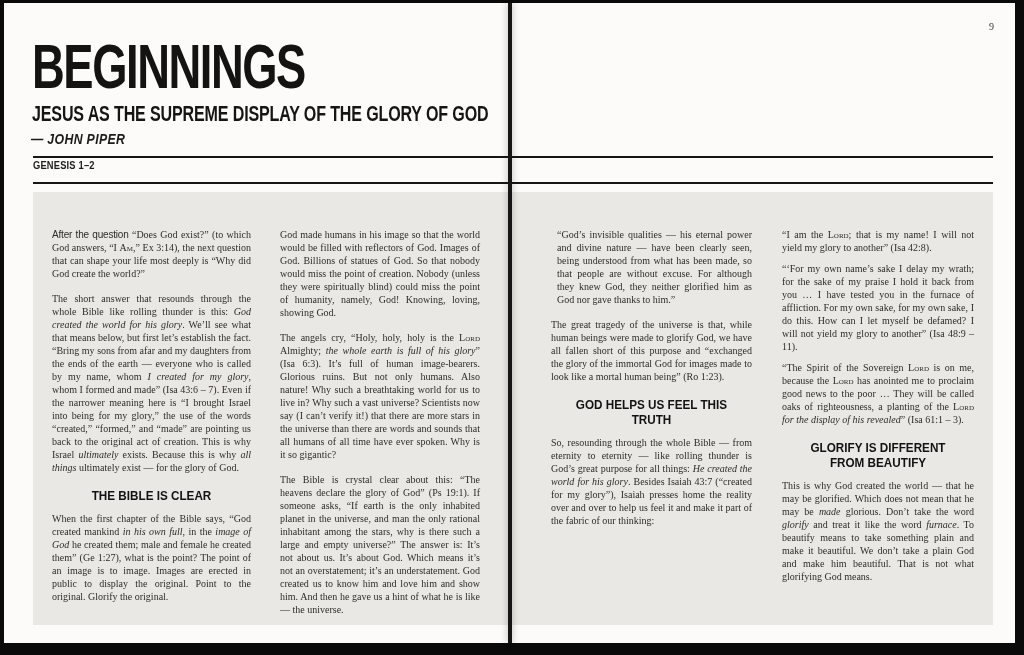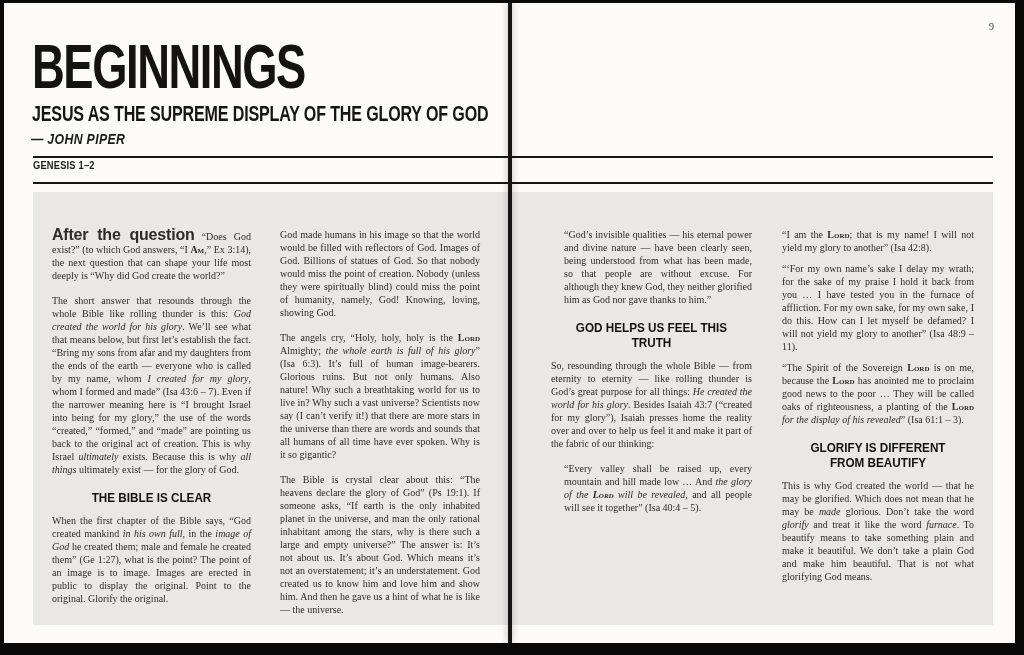--- a/index.html
+++ b/index.html
@@ -22,32 +22,32 @@
   .byline{position:absolute;left:31px;top:130px;font-family:"Liberation Sans",sans-serif;
          font-style:italic;font-weight:700;font-size:15px;letter-spacing:.4px;color:#1b1b1b;
          transform:scaleX(.82);transform-origin:0 0;white-space:nowrap;}
   .passage{position:absolute;left:33px;top:159px;font-family:"Liberation Sans",sans-serif;
          font-weight:700;font-size:11px;letter-spacing:.2px;color:#1c1c1c;
          transform:scaleX(.85);transform-origin:0 0;white-space:nowrap;}
   .pageno{position:absolute;left:972px;top:21px;width:22px;text-align:right;font-size:10px;color:#3a3a3a;}
   .col{position:absolute;top:228px;font-size:10px;line-height:13px;text-align:justify;
        color:#2e2c29;text-justify:inter-word;}
   .col p{margin:0 0 12px 0;}
-  .col blockquote{margin:0 0 12px 13px;padding:0;}
+  .col blockquote{margin:0 0 12px 6px;padding:0;}
   .col h3{margin:14px 0 9px 0;font-family:"Liberation Sans",sans-serif;font-weight:700;
           font-size:13px;line-height:15px;text-align:center;color:#121212;
           transform:scaleX(.9);letter-spacing:0;}
   .col-1{left:52px;width:199px;}
   .col-2{left:280px;width:200px;}
   .col-3{left:551px;width:201px;}
   .col-4{left:782px;width:192px;}
   .col-4 p{margin-bottom:8px;}
-  b.lead{font-family:"Liberation Sans",sans-serif;font-weight:700;font-size:16px;
+  b.lead{font-family:"Liberation Sans",sans-serif;font-weight:400;font-size:10px;
          letter-spacing:-.2px;}
-  .sc{font-variant:small-caps;font-weight:bold;}
+  .sc{font-variant:small-caps;}
 </style>
 </head>
 <body>
 
 <div class="photo">
   <div class="spread"></div>
   <div class="panel panel-left"></div>
   <div class="panel panel-right"></div>
   <div class="rule rule-1"></div>
   <div class="rule rule-2"></div>
@@ -65,23 +65,23 @@
       <h3>THE BIBLE IS CLEAR</h3>
       <p>When the first chapter of the Bible says, “God created mankind <i>in his own full</i>, in the <i>image of God</i> he created them; male and female he created them” (Ge 1:27), what is the point? The point of an image is to image. Images are erected in public to display the original. Point to the original. Glorify the original.</p>
     </div>
   <div class="col col-2">
       <p>God made humans in his image so that the world would be filled with reflectors of God. Images of God. Billions of statues of God. So that nobody would miss the point of creation. Nobody (unless they were spiritually blind) could miss the point of humanity, namely, God! Knowing, loving, showing God.</p>
       <p>The angels cry, “Holy, holy, holy is the <span class="sc">Lord</span> Almighty; <i>the whole earth is full of his glory</i>” (Isa 6:3). It’s full of human image-bearers. Glorious ruins. But not only humans. Also nature! Why such a breathtaking world for us to live in? Why such a vast universe? Scientists now say (I can’t verify it!) that there are more stars in the universe than there are words and sounds that all humans of all time have ever spoken. Why is it so gigantic?</p>
       <p>The Bible is crystal clear about this: “The heavens declare the glory of God” (Ps 19:1). If someone asks, “If earth is the only inhabited planet in the universe, and man the only rational inhabitant among the stars, why is there such a large and empty universe?” The answer is: It’s not about us. It’s about God. Which means it’s not an overstatement; it’s an understatement. God created us to know him and love him and show him. And then he gave us a hint of what he is like — the universe.</p>
     </div>
   <div class="col col-3">
       <blockquote>“God’s invisible qualities — his eternal power and divine nature — have been clearly seen, being understood from what has been made, so that people are without excuse. For although they knew God, they neither glorified him as God nor gave thanks to him.”</blockquote>
+      <p>The great tragedy of the universe is that, while human beings were made to glorify God, we have all fallen short of this purpose and “exchanged the glory of the immortal God for images made to look like a mortal human being” (Ro 1:23).</p>
       <h3>GOD HELPS US FEEL THIS TRUTH</h3>
       <p>So, resounding through the whole Bible — from eternity to eternity — like rolling thunder is God’s great purpose for all things: <i>He created the world for his glory</i>. Besides Isaiah 43:7 (“created for my glory”), Isaiah presses home the reality over and over to help us feel it and make it part of the fabric of our thinking:</p>
-      <blockquote>“Every valley shall be raised up, every mountain and hill made low … And <i>the glory of the <span class="sc">Lord</span> will be revealed</i>, and all people will see it together” (Isa 40:4 – 5).</blockquote>
     </div>
   <div class="col col-4">
       <p>“I am the <span class="sc">Lord</span>; that is my name! I will not yield my glory to another” (Isa 42:8).</p>
       <p>“‘For my own name’s sake I delay my wrath; for the sake of my praise I hold it back from you … I have tested you in the furnace of affliction. For my own sake, for my own sake, I do this. How can I let myself be defamed? I will not yield my glory to another” (Isa 48:9 – 11).</p>
       <p>“The Spirit of the Sovereign <span class="sc">Lord</span> is on me, because the <span class="sc">Lord</span> has anointed me to proclaim good news to the poor … They will be called oaks of righteousness, a planting of the <span class="sc">Lord</span> <i>for the display of his revealed</i>” (Isa 61:1 – 3).</p>
       <h3>GLORIFY IS DIFFERENT<br>FROM BEAUTIFY</h3>
       <p>This is why God created the world — that he may be glorified. Which does not mean that he may be <i>made</i> glorious. Don’t take the word <i>glorify</i> and treat it like the word <i>furnace</i>. To beautify means to take something plain and make it beautiful. We don’t take a plain God and make him beautiful. That is not what glorifying God means.</p>
     </div>
 </div>
 

